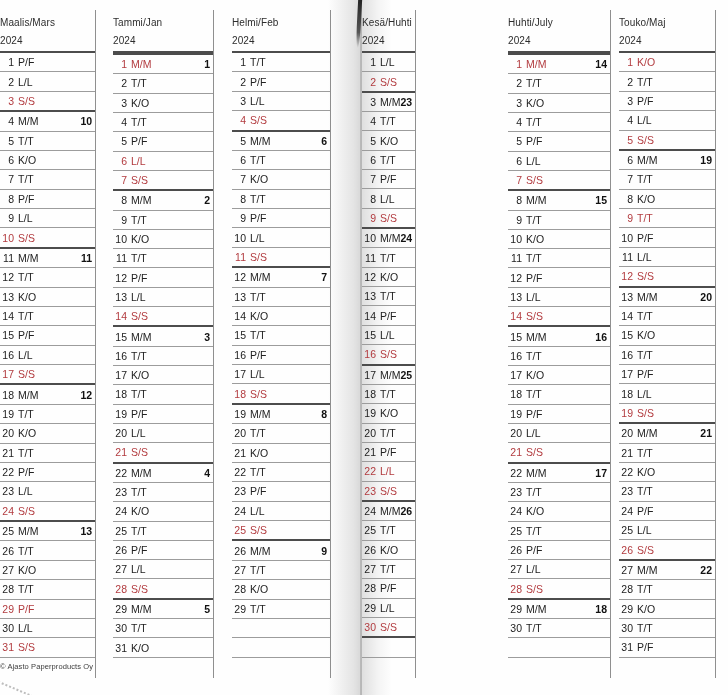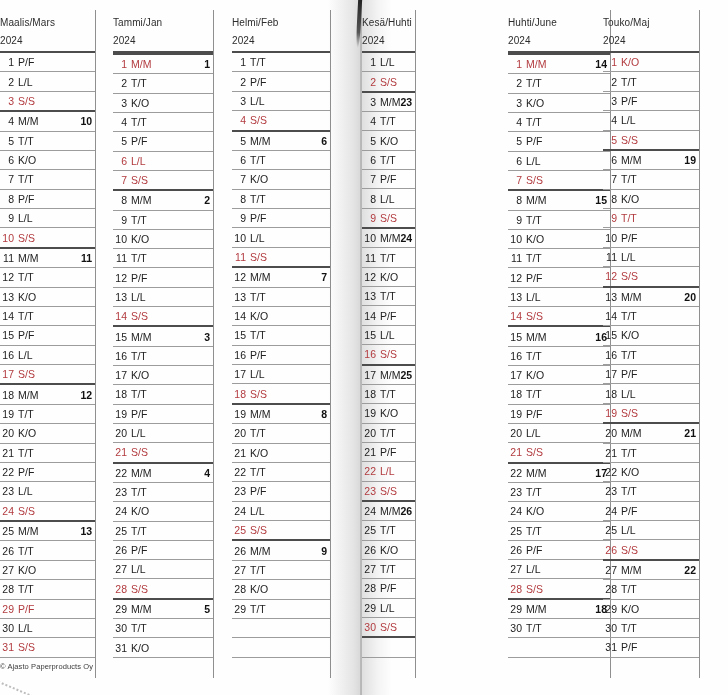--- a/index.html
+++ b/index.html
@@ -17,21 +17,21 @@
   .spine-notch{position:absolute;top:-4px;left:357px;width:4px;height:52px;background:
       linear-gradient(to bottom,#1d1d1d,#555 70%,rgba(85,85,85,0));border-radius:0 0 60% 60%;transform:rotate(3deg);}
   .month{position:absolute;top:10px;height:668px;border-right:1px solid #8f8f8f;box-sizing:border-box;}
   
   .page-left .month:nth-of-type(1){left:8px;width:99px;}
   .page-left .month:nth-of-type(2){left:113px;width:101px;}
   .page-left .month:nth-of-type(3){left:232px;width:99px;}
   
   .page-right .month:nth-of-type(1){left:36px;width:105px;}
   .page-right .month:nth-of-type(2){146px;left:146px;width:103px;}
-  .page-right .month:nth-of-type(3){left:241px;width:97px;}
+  .page-right .month:nth-of-type(3){left:257px;width:97px;}
   .m-header{height:43px;box-sizing:border-box;border-bottom:2px solid #4c4c4c;
       font-size:10px;line-height:17.5px;font-weight:normal;color:#2d2d2d;padding-top:4px;letter-spacing:.1px;}
   .rows{display:flex;flex-direction:column;height:623px;}
   .row{flex:1 1 0;display:flex;align-items:center;border-top:1px solid #9c9c9c;
       font-size:10.5px;box-sizing:border-box;min-height:0;}
   .row:first-child{border-top:none;}
   .row.wk-start{border-top:2px solid #4c4c4c;}
   .d-num{width:14px;text-align:right;margin-right:4px;flex:none;}
   .d-abbr{flex:none;}
   .w-num{margin-left:auto;font-weight:bold;padding-right:3px;color:#111;}
@@ -554,21 +554,21 @@
           </div>
         </div>
   </div>
 </div>
 
   <div class="page page-right" id="pageR">
     <div class="curl curl-right"></div>
 
   <div class="month">
     <div class="m-header">
-      <div>Huhti/June</div>
+      <div>Huhti/July</div>
       <div>2024</div>
     </div>
     <div class="rows">
           <div class="row wk-start red">
     <span class="d-num">1</span>
     <span class="d-abbr">M/M</span>
     <span class="w-num">14</span>
   </div>
           <div class="row">
     <span class="d-num">2</span>

